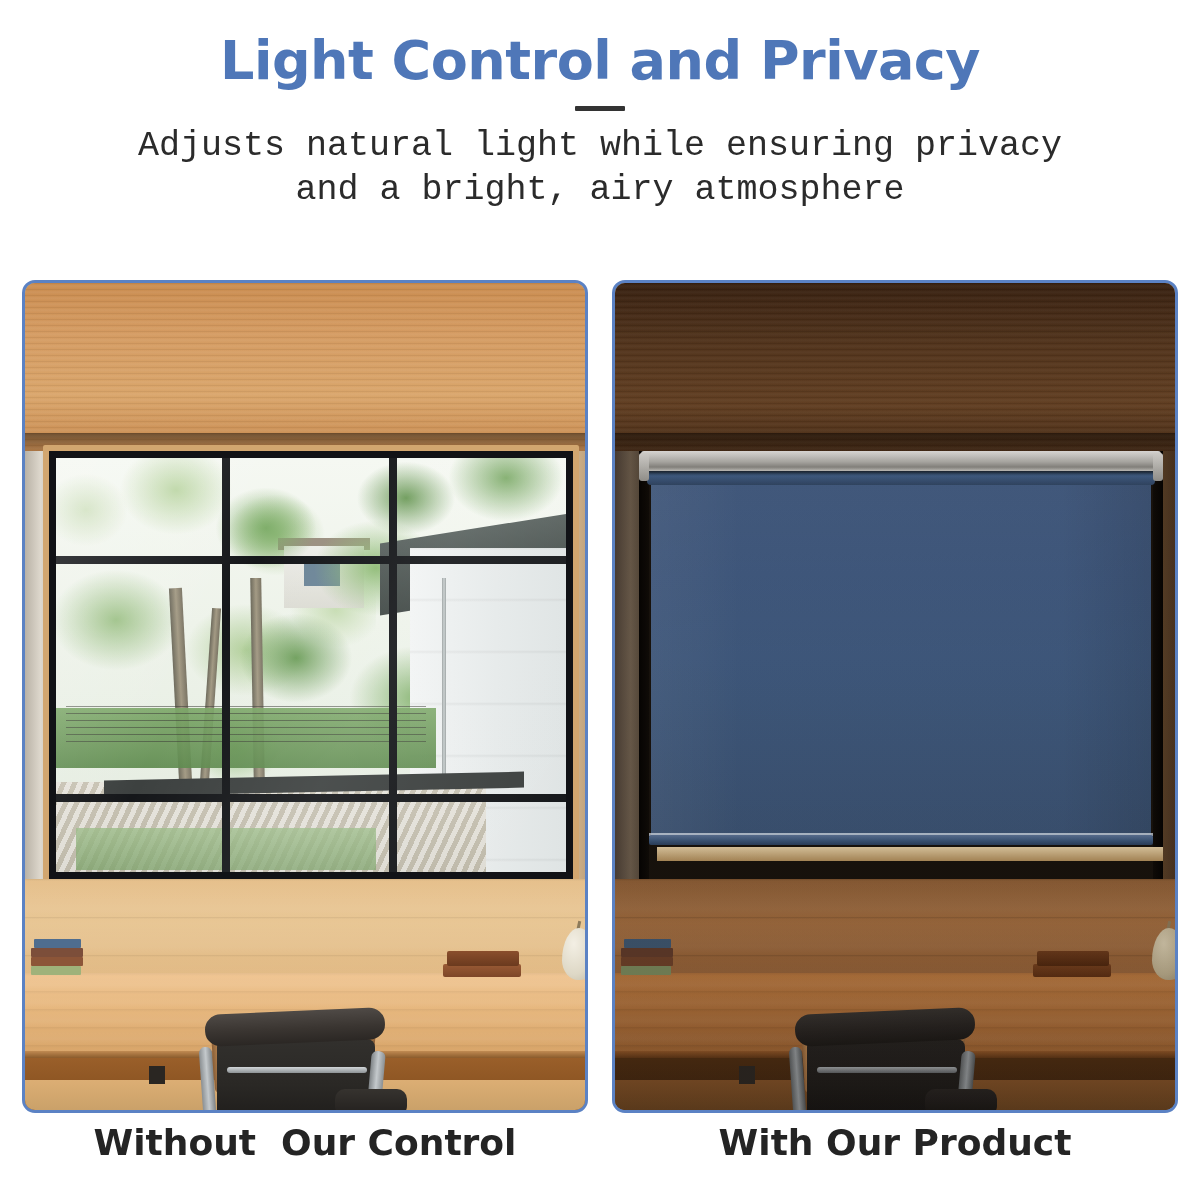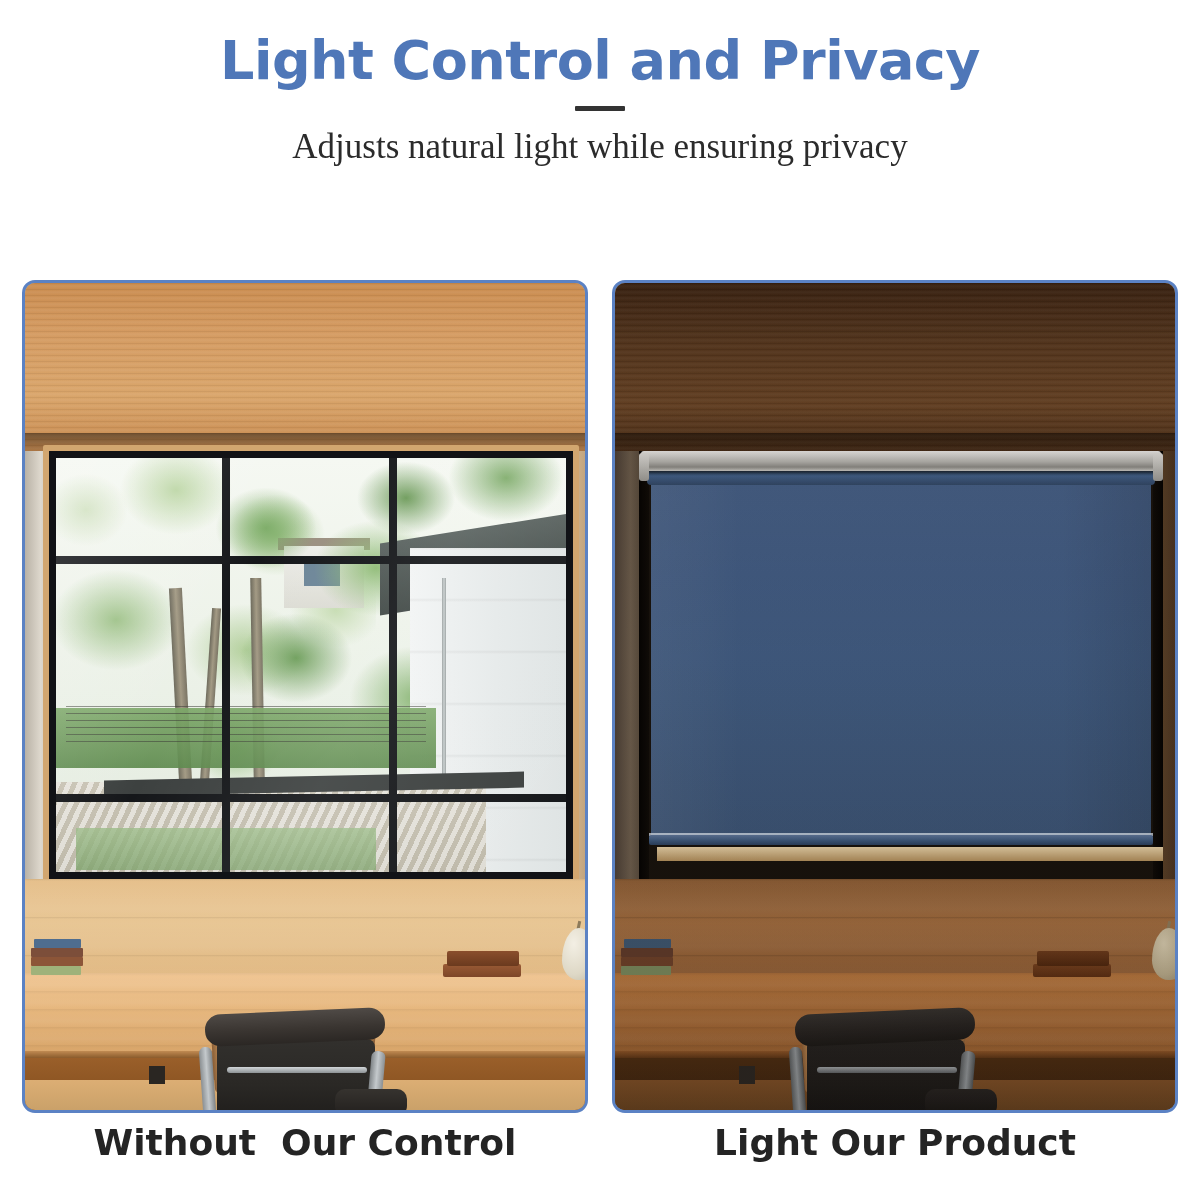--- a/index.html
+++ b/index.html
@@ -21,21 +21,21 @@
     line-height: 1.15;
     font-family: "DejaVu Sans", sans-serif;
   }
   .divider-wrap { width: 100%; display: flex; justify-content: center; margin-top: 14px; }
   .divider { width: 50px; height: 5px; background: #333333; border-radius: 1px; }
   .subtitle {
     margin-top: 14px;
     font-size: 35px;
     color: #2b2b2b;
     line-height: 1.25;
-    font-family: Liberation Serif, serif;
+    font-family: Liberation Mono, monospace;
     font-weight: 400;
   }
 
   
   .panels { position: absolute; top: 280px; left: 0; width: 1200px; height: 835px; }
   .panel {
     position: absolute;
     top: 0;
     width: 566px;
     height: 833px;
@@ -410,20 +410,21 @@
 
 <div class="page">
 
   <div class="header">
     <div class="title">Light Control and Privacy</div>
     <div class="divider-wrap">
       <div class="divider"></div>
     </div>
     <div class="subtitle">
       <div>Adjusts natural light while ensuring privacy</div>
+      <div>and a bright, airy atmosphere</div>
     </div>
   </div>
 
   <div class="panels">
 
     <div class="panel left">
       <div class="scene">
 
         <div class="ceiling"></div>
         <div class="ceiling-shadow"></div>
@@ -558,16 +559,16 @@
         </div>
 
         <div class="dim"></div>
       </div>
     </div>
 
   </div>
 
   <div class="captions">
     <div class="caption left">Without  Our Control</div>
-    <div class="caption right">Light Our Product</div>
+    <div class="caption right">With Our Product</div>
   </div>
 
 </div>
 
 </body></html>

